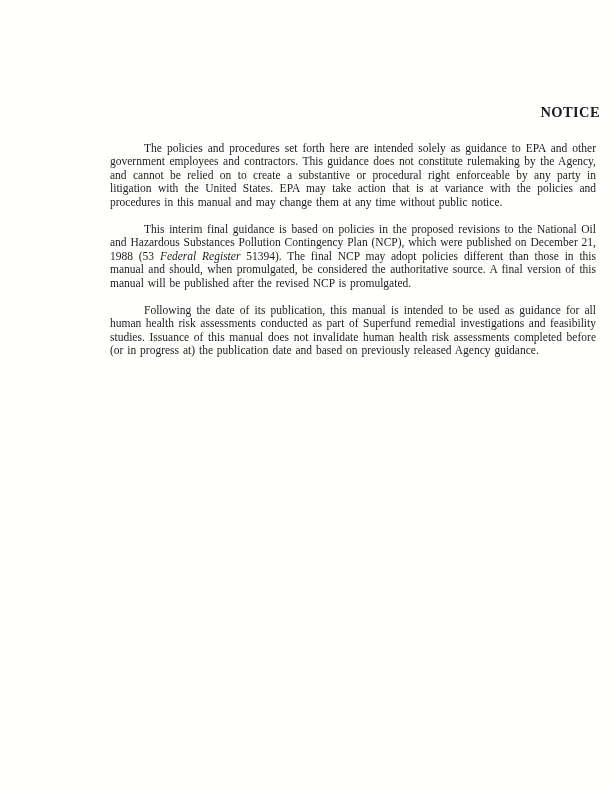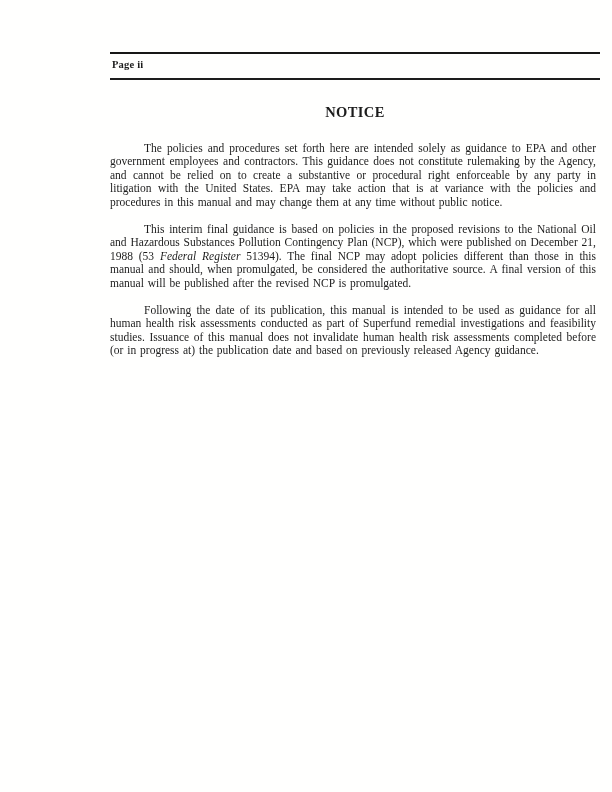--- a/index.html
+++ b/index.html
@@ -40,21 +40,21 @@
   }
   
   .notice {
     position: absolute;
     left: 110px;
     top: 104px;
     width: 490px;
   }
   .notice-title {
     margin: 0 0 21px 0;
-    text-align: center;
+    text-align: right;
     font-size: 14.5px;
     font-weight: bold;
     letter-spacing: 0.4px;
     line-height: 17px;
   }
   .para {
     margin: 0 4px 14px 0;
     font-size: 11.5px;
     line-height: 13.4px;
     text-align: justify;
@@ -62,25 +62,20 @@
     word-spacing: 1px;
   }
   .para em {
   }
 </style>
 </head>
 <body>
 
 <div class="page">
 
-  <header class="running-header">
-    <div class="rule"></div>
-    <div class="page-label">Page ii</div>
-    <div class="rule rule-bottom"></div>
-  </header>
 
   <main class="notice">
     <h1 class="notice-title">NOTICE</h1>
 
     <p class="para"><span>The policies and procedures set forth here are intended solely as guidance to EPA and other government employees and contractors. This guidance does not constitute rulemaking by the Agency, and cannot be relied on to create a substantive or procedural right enforceable by any party in litigation with the United States. EPA may take action that is at variance with the policies and procedures in this manual and may change them at any time without public notice.</span></p>
 
     <p class="para"><span>This interim final guidance is based on policies in the proposed revisions to the National Oil and Hazardous Substances Pollution Contingency Plan (NCP), which were published on December 21, 1988 (53 </span><em>Federal Register</em><span> 51394). The final NCP may adopt policies different than those in this manual and should, when promulgated, be considered the authoritative source. A final version of this manual will be published after the revised NCP is promulgated.</span></p>
 
     <p class="para"><span>Following the date of its publication, this manual is intended to be used as guidance for all human health risk assessments conducted as part of Superfund remedial investigations and feasibility studies. Issuance of this manual does not invalidate human health risk assessments completed before (or in progress at) the publication date and based on previously released Agency guidance.</span></p>
   </main>

